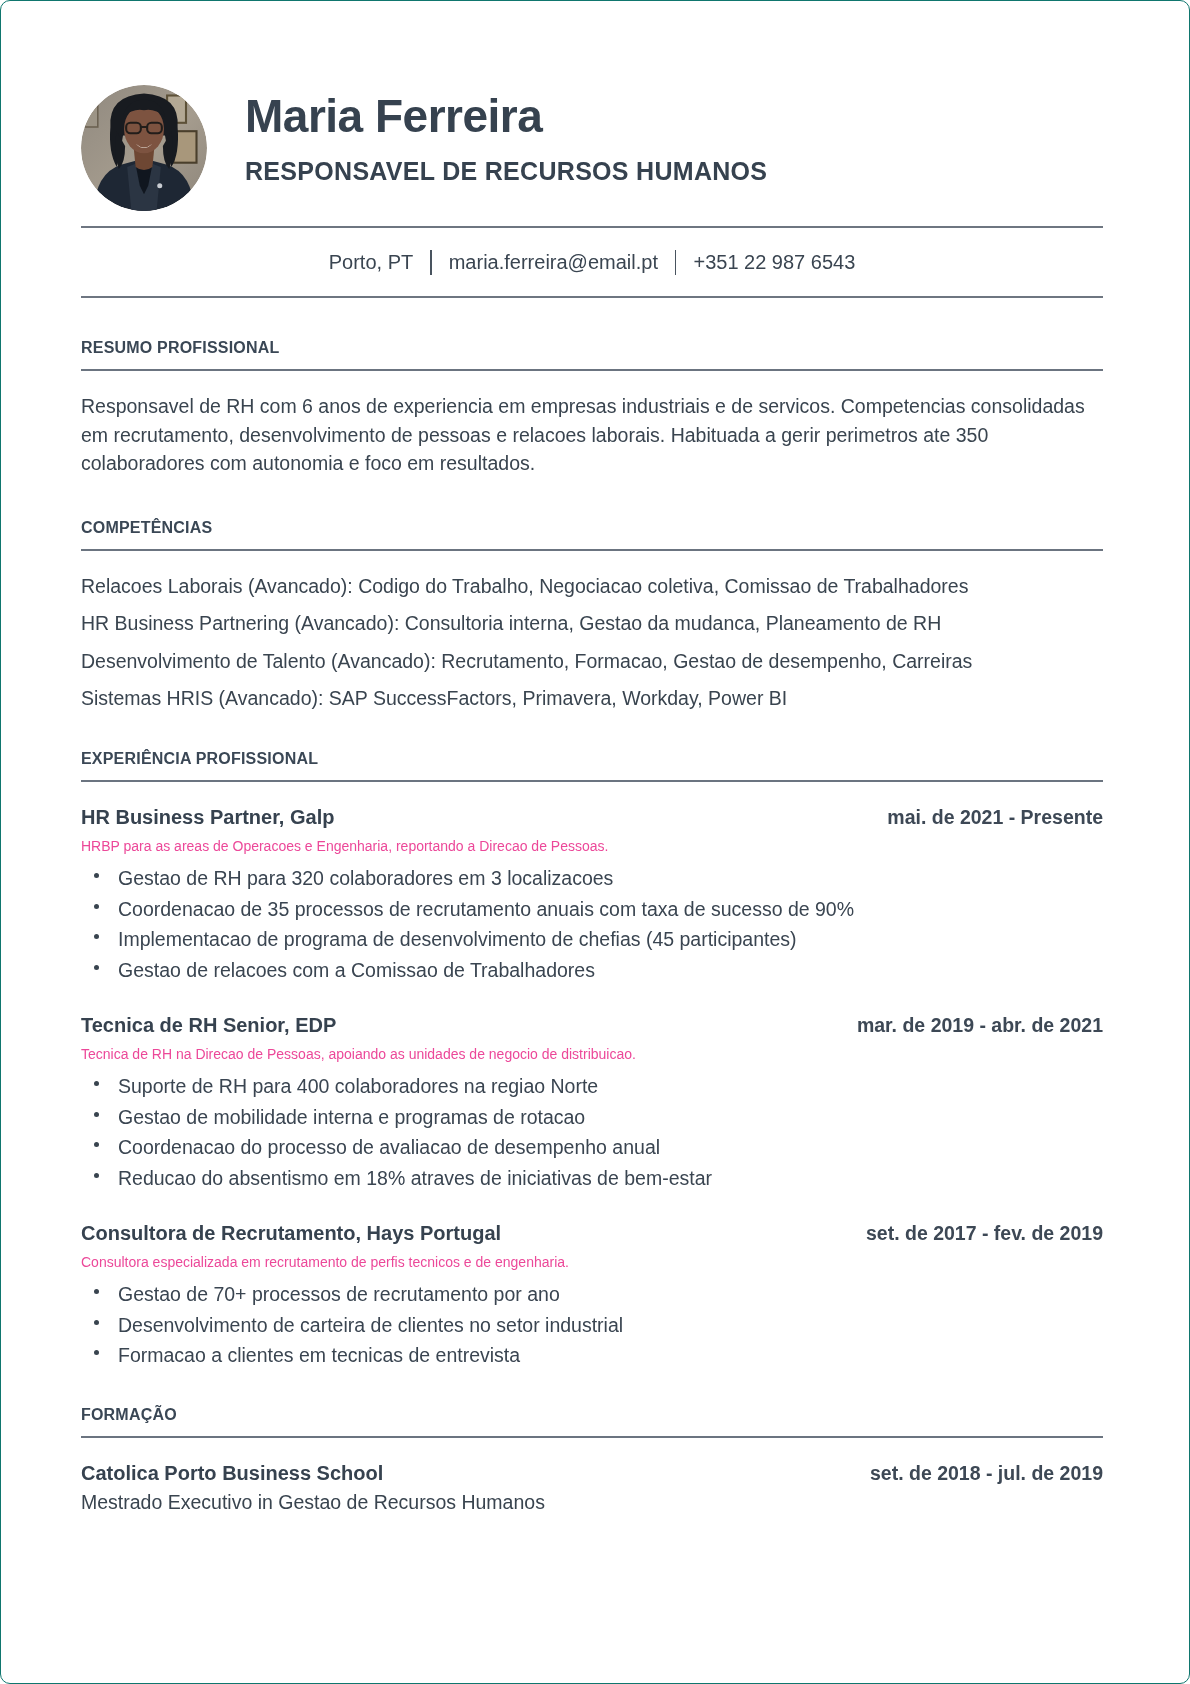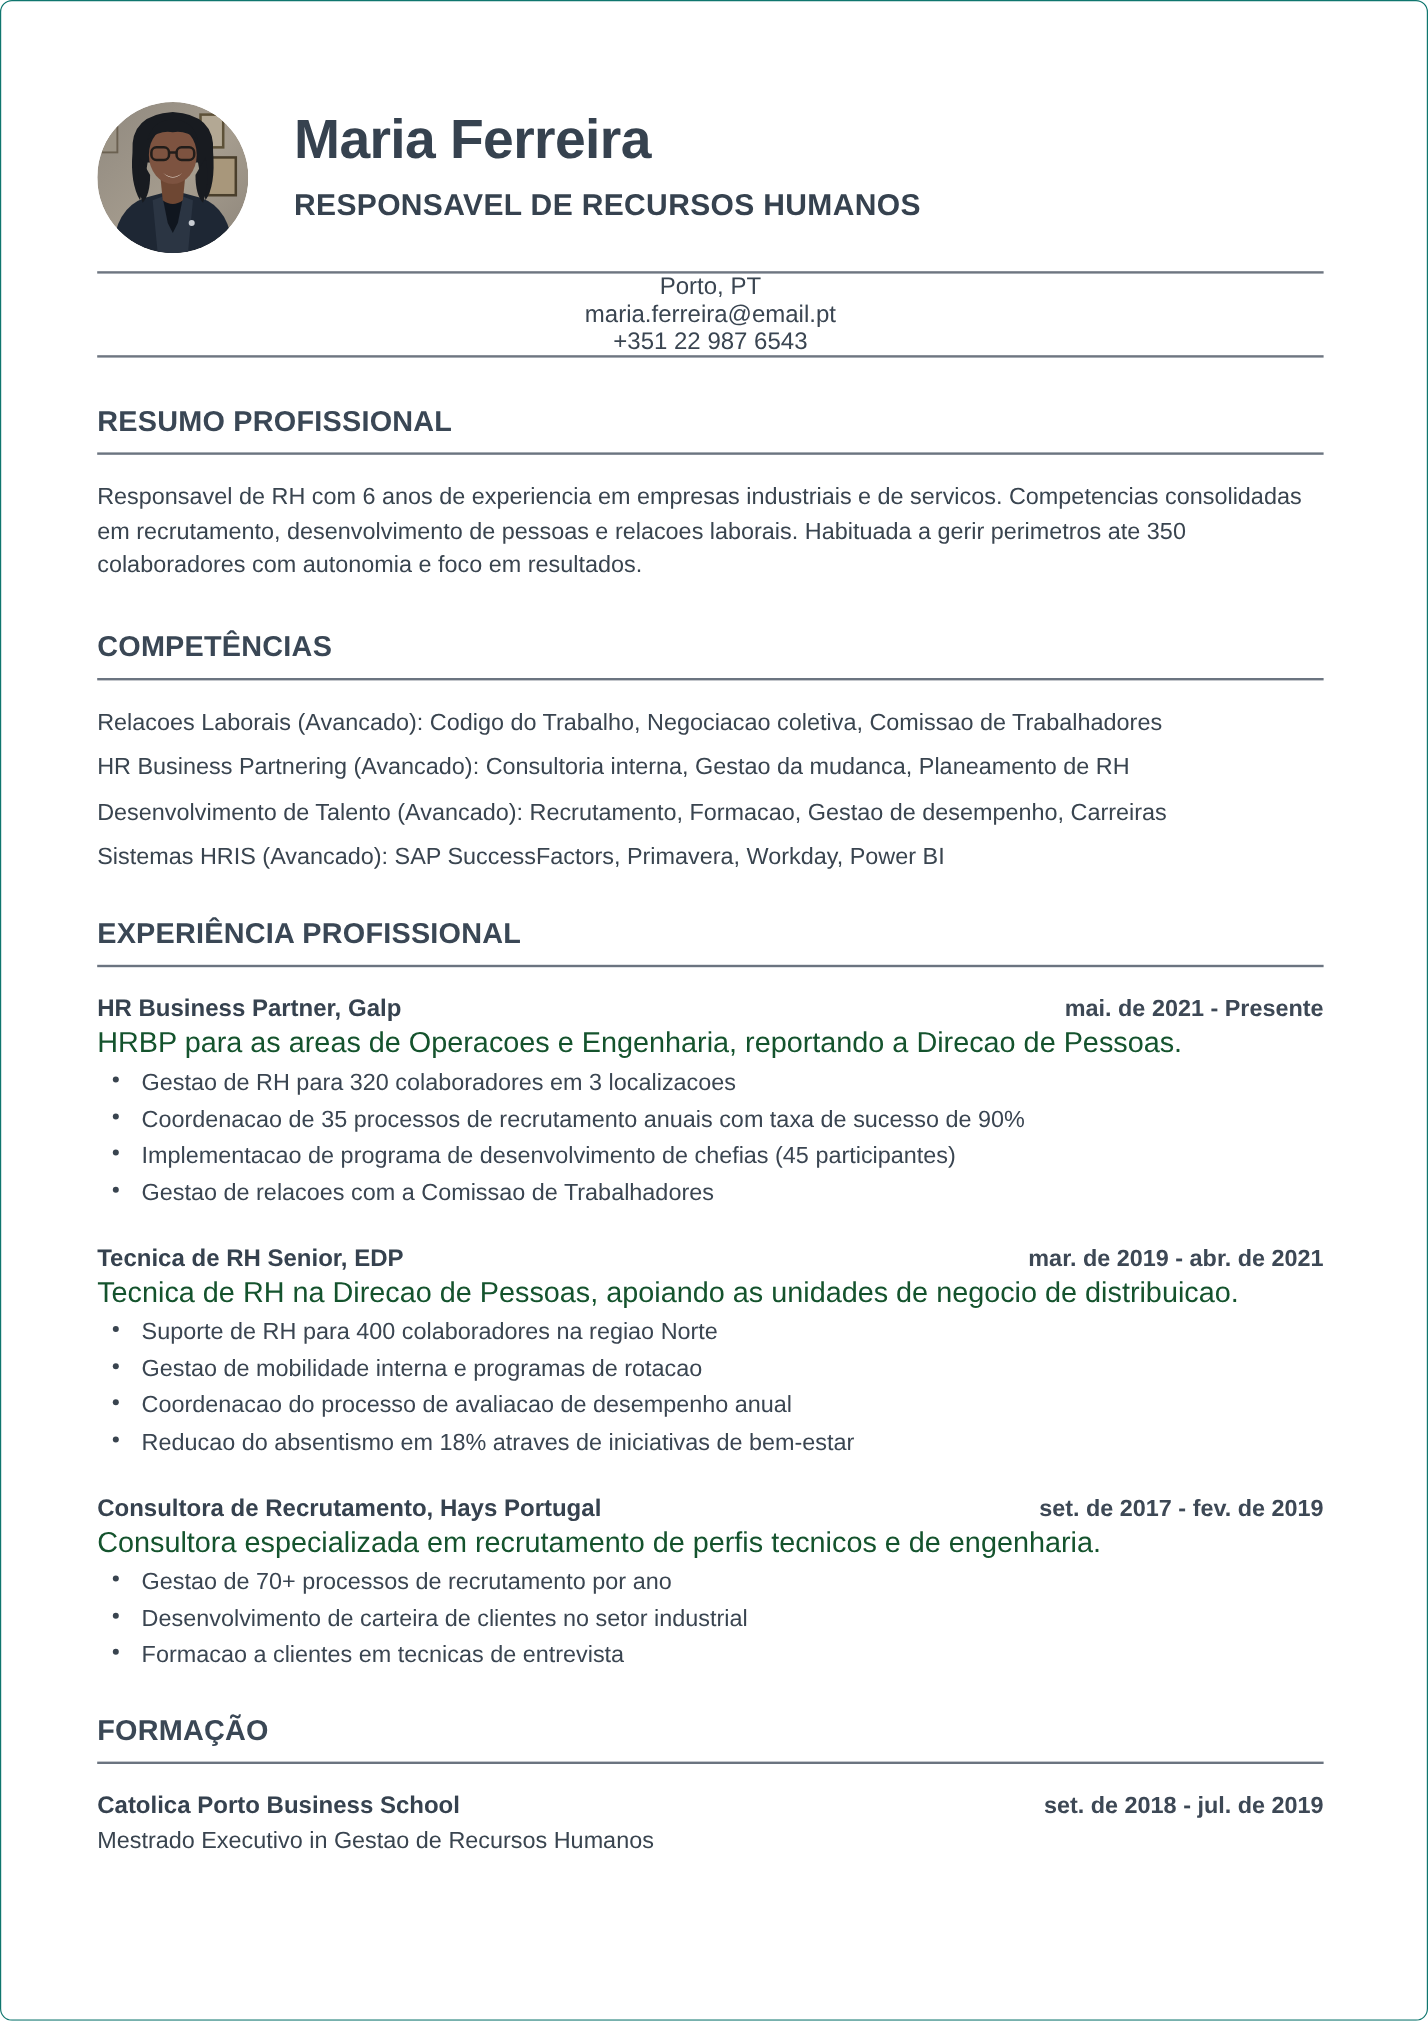--- a/index.html
+++ b/index.html
@@ -30,51 +30,51 @@
   .job-title-line{
     margin:16px 0 0 0;font-size:25px;font-weight:700;color:#36424f;
     letter-spacing:0.3px;line-height:1.1;
   }
   .rule{
     border:none;height:2px;background:#6e7681;margin:0;
   }
   .rule-top{margin-top:15px;}
   .contact{
     display:flex;align-items:center;justify-content:center;
-    height:68px;font-size:20px;color:#3a4551;flex-direction:column;
+    height:68px;font-size:20px;color:#3a4551;
   }
   .vbar{
     display:inline-block;width:1.5px;height:25px;background:#49545f;
     margin:0 17px;
   }
   
   .section{margin-top:42px;}
   .section.gap-lg{margin-top:42px;}
   .section-heading{
-    margin:0;font-size:24px;font-weight:700;color:#3a4755;
+    margin:0;font-size:16px;font-weight:700;color:#3a4755;
     letter-spacing:0.2px;line-height:1.0;
   }
   .section-rule{margin-top:13px;background:#6b7480;}
   .summary-text{
     margin:21px 0 0 0;font-size:19.5px;line-height:28.5px;color:#39444f;
     max-width:1010px;
   }
   .skill-line{
     margin:0 0 18px 0;font-size:19.5px;line-height:19.5px;color:#39444f;
   }
   .skills-list{margin-top:26px;}
   
   .job{margin-top:25px;}
   .job + .job{margin-top:35px;}
   .job-head{
     display:flex;justify-content:space-between;align-items:baseline;
   }
   .job-name{font-size:20px;font-weight:700;color:#36424f;line-height:1.0;}
   .job-dates{font-size:19.5px;font-weight:700;color:#3d4855;line-height:1.0;}
-  .job-desc{margin:9px 0 0 0;font-size:24px;line-height:20px;color:#14532d;}
+  .job-desc{margin:9px 0 0 0;font-size:14px;line-height:20px;color:#ec4899;}
   .bullets{
     list-style:none;margin:12px 0 0 0;padding:0;
   }
   .bullets li{
     position:relative;padding-left:37px;
     font-size:19.5px;line-height:20px;margin-top:10.5px;
   }
   .bullets li:first-child{margin-top:0;}
   .bullets li::before{
     content:"";position:absolute;left:13px;top:5px;

